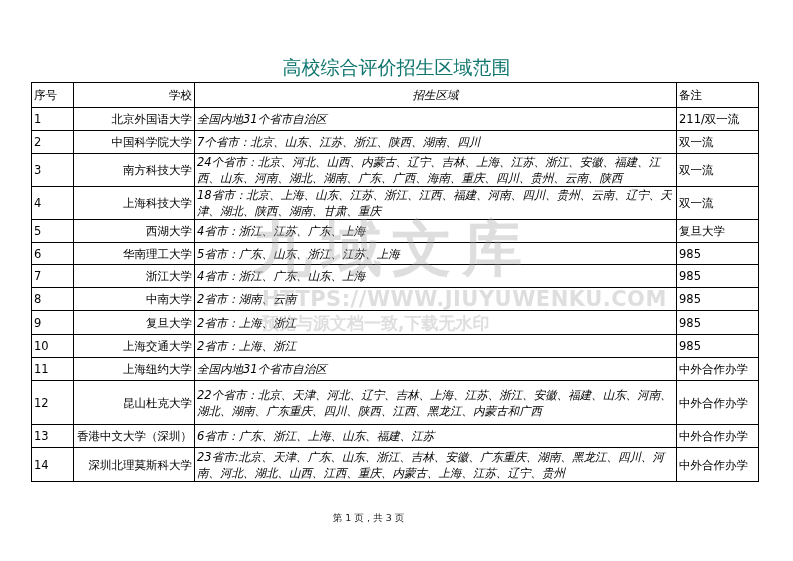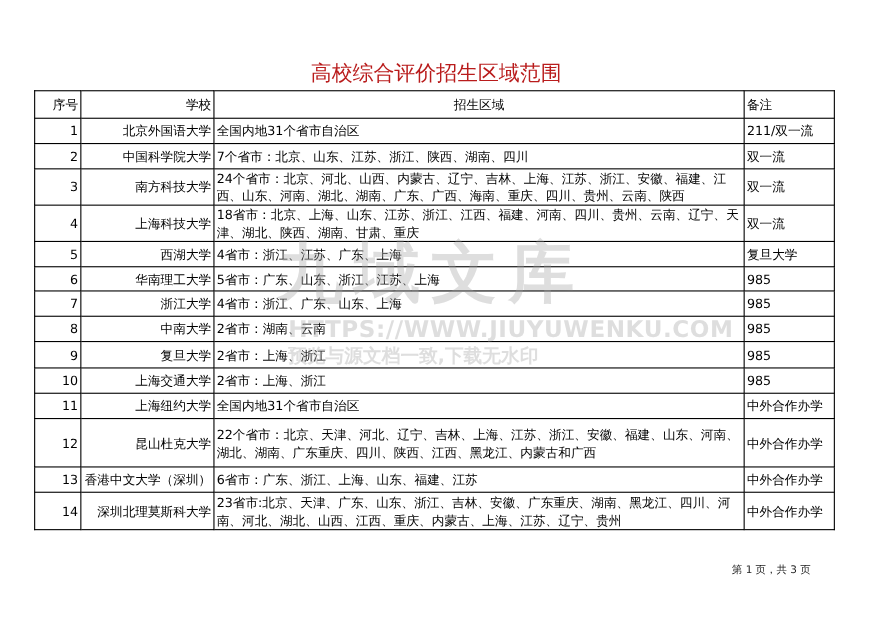--- a/index.html
+++ b/index.html
@@ -2,37 +2,37 @@
 <html><head>
   <meta charset="utf-8">
   <style>
     html, body { margin:0; padding:0; }
     body {
       width:793px; height:561px; background:#ffffff; position:relative; overflow:hidden;
       font-family: "DejaVu Sans", "Liberation Sans", sans-serif; color:#000;
     }
     .title {
       position:absolute; left:0; top:54px; width:793px; text-align:center;
-      font-size:19px; line-height:26px; color:#b91c1c;
+      font-size:19px; line-height:26px; color:#0f766e;
     }
     table.grid {
       position:absolute; left:31px; top:82px; border-collapse:collapse;
       table-layout:fixed; width:721px;
     }
     table.grid td, table.grid th {
       border:1px solid #000; font-size:11.5px; line-height:16px; font-weight:normal;
       padding:0 2px; overflow:hidden; white-space:normal; word-break:break-all;
     }
-    .c-idx { width:37px; text-align:right; }
+    .c-idx { width:37px; text-align:left; }
     .c-school { width:116px; text-align:right; }
-    .c-region { width:477px; text-align:left; }
+    .c-region { width:477px; text-align:left;font-style:italic; }
     .c-note { width:77px; text-align:left; }
     th.c-region { text-align:center; }
     .footer {
-      position:absolute; left:0; top:512px; width:737px; text-align:right;
+      position:absolute; left:0; top:512px; width:737px; text-align:center;
       font-size:9.5px; color:#222;
     }
     .wm { position:absolute; pointer-events:none; color:rgba(160,160,160,0.35); font-weight:bold; white-space:nowrap; }
     .wm-big { left:252px; top:216px; font-size:60px; letter-spacing:10px; line-height:64px; }
     .wm-url { left:262px; top:287px; font-size:21px; letter-spacing:0.5px; }
     .wm-sub { left:262px; top:312px; font-size:17px; }
   </style>
 </head>
 <body>
 

